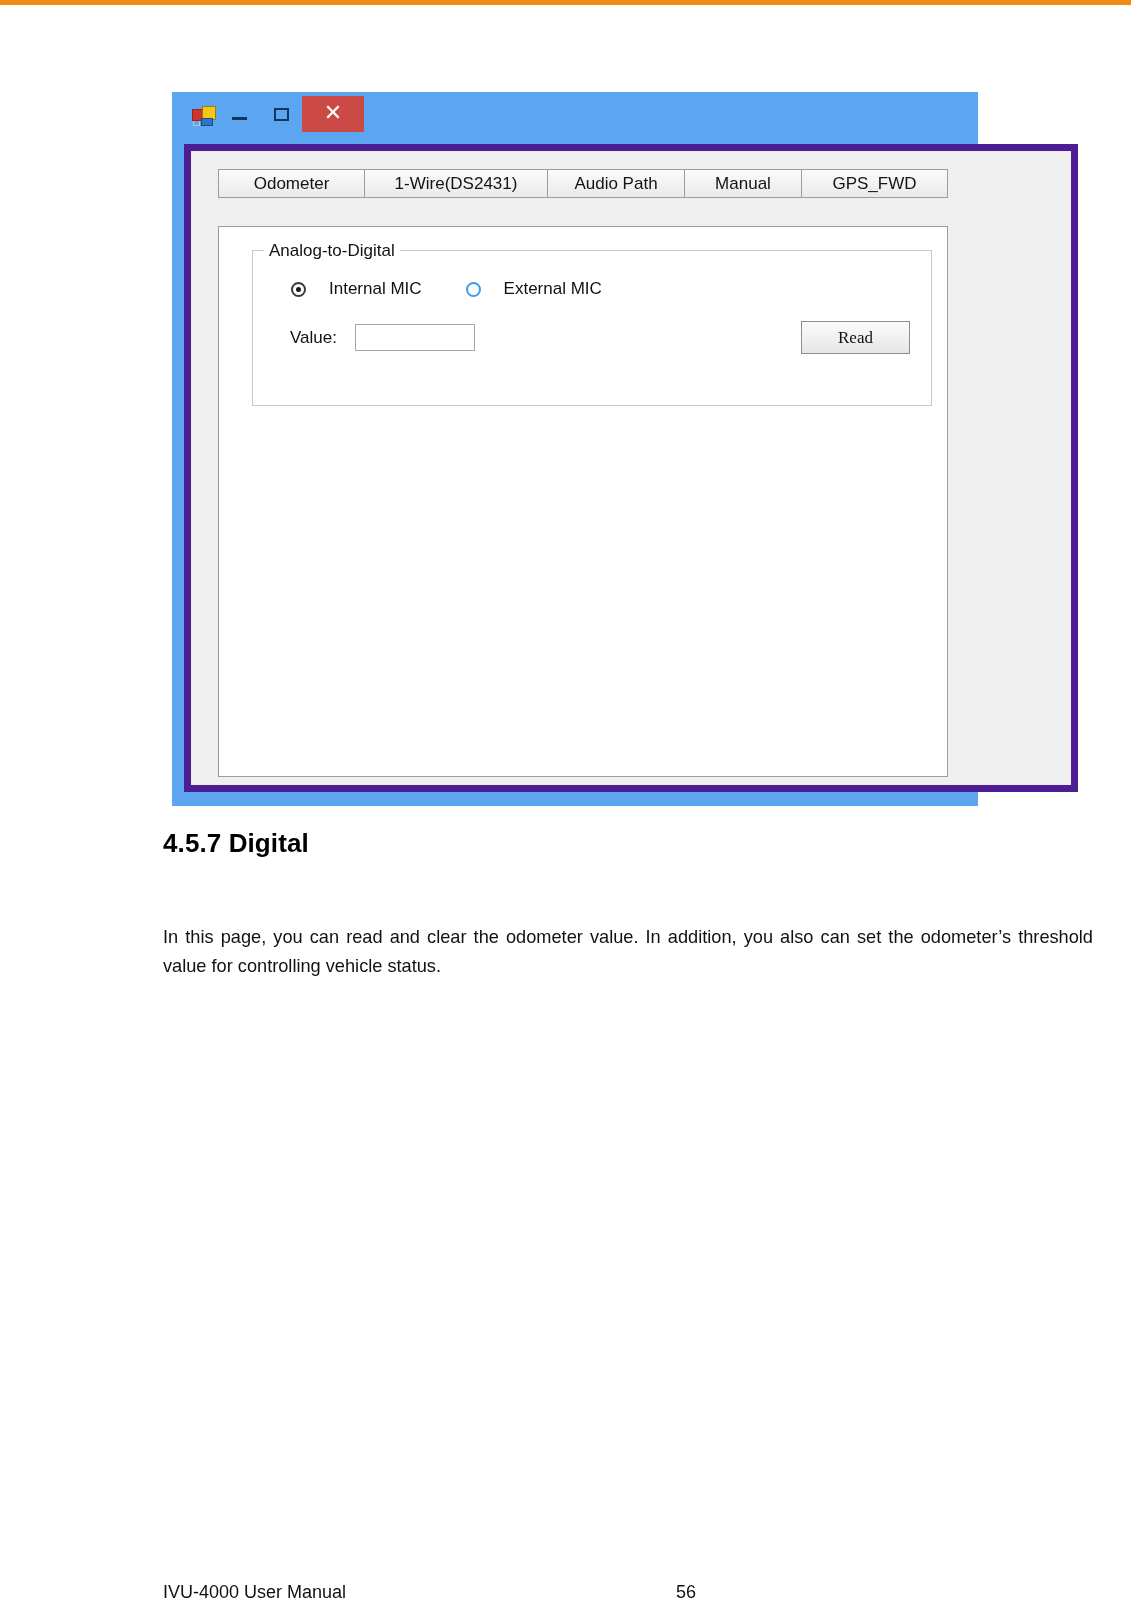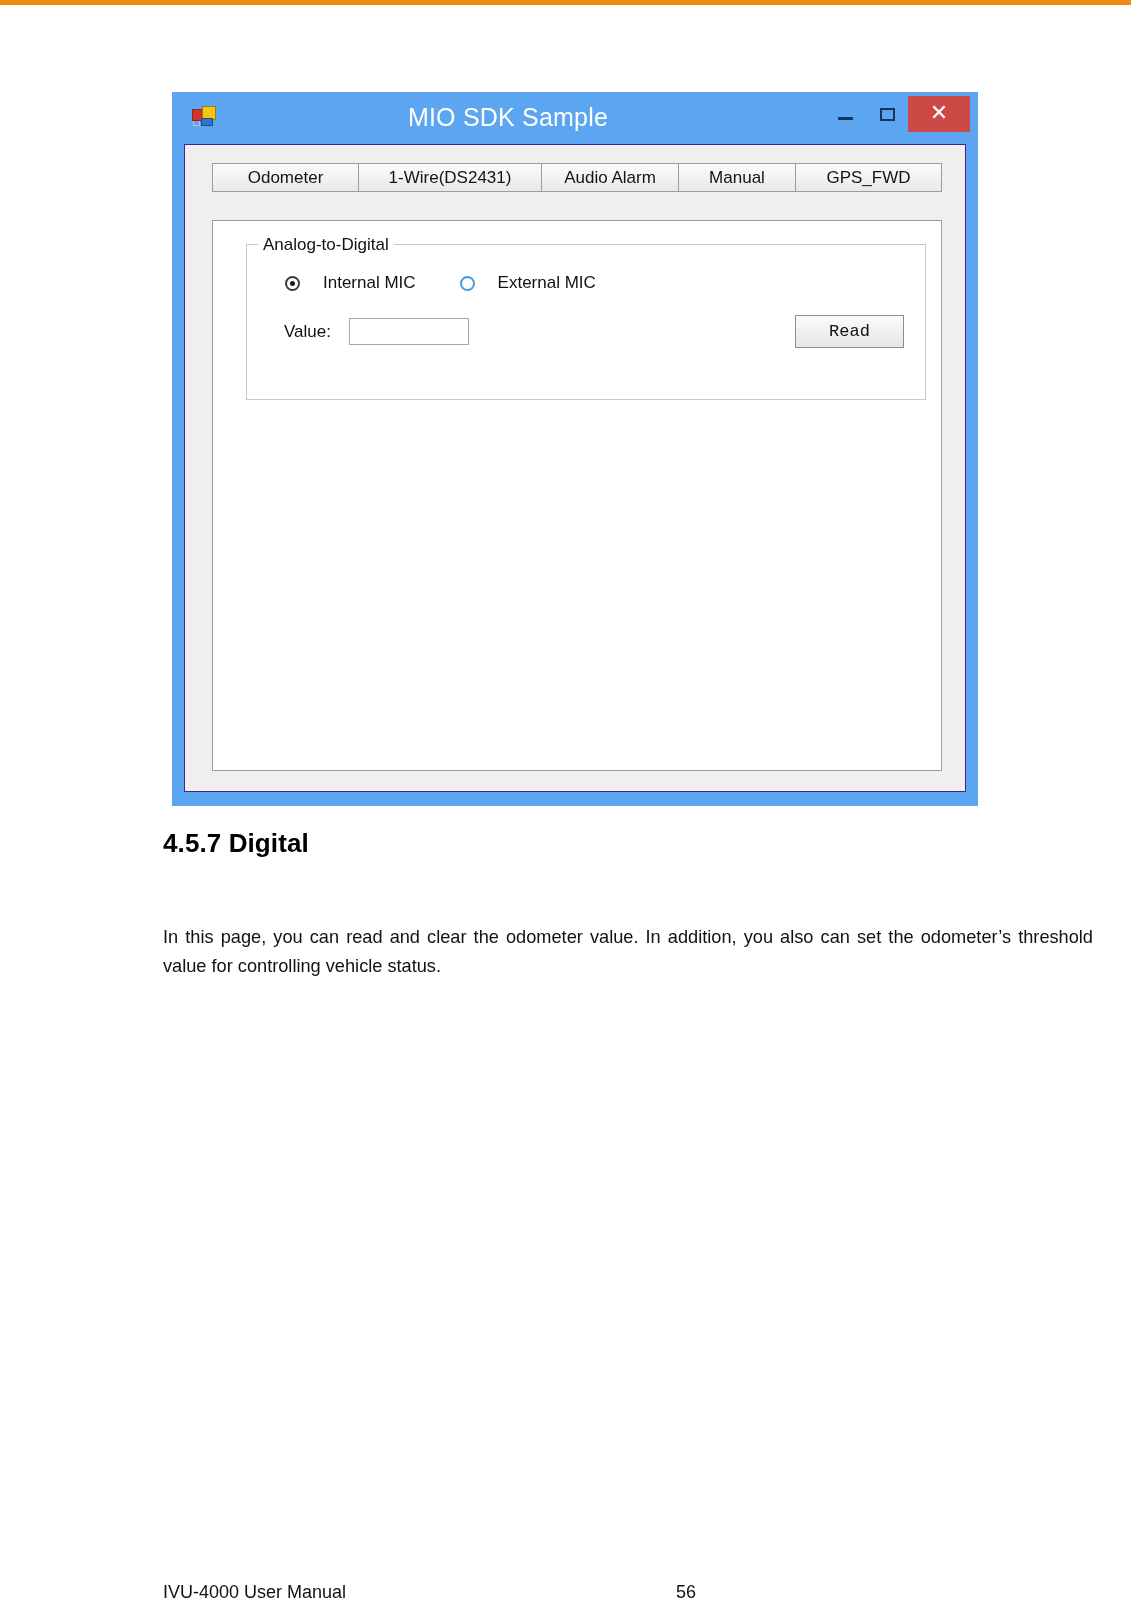--- a/index.html
+++ b/index.html
@@ -133,24 +133,24 @@
     font-size: 22px;
     line-height: 1;
   }
   .win-btn.close .glyph { display:block; margin-top:-2px; }
 
   
   .client {
     position: absolute;
     left: 12px;
     top: 52px;
-    width: 782px;
+    width: 894px;
     height: 648px;
     background: #EFEFEF;
-    border: 1px solid #4c1d95;
+    border: 7px solid #4c1d95;
     box-sizing: border-box;
   }
 
   
   .tabctl {
     position: absolute;
     left: 27px;
     top: 18px;
     width: 730px;
     height: 608px;
@@ -302,21 +302,21 @@
     color: #111;
     outline: none;
   }
   .read-btn {
     margin-left: auto;
     width: 109px;
     height: 33px;
     background: linear-gradient(#fbfbfb, #e6e6e6);
     border: 1px solid #8d8d8d;
     box-sizing: border-box;
-    font-family: Liberation Mono, monospace;
+    font-family: Liberation Serif, serif;
     font-size: 17px;
     color: #111111;
     cursor: pointer;
   }
 
   
   .doc-heading {
     position: absolute;
     left: 163px;
     top: 828px;
@@ -367,21 +367,20 @@
 <div class="figure">
   <div class="win-frame">
 
     <div class="title-bar">
       <div class="app-icon">
         <span class="sq sq-ghost"></span>
         <span class="sq sq-red"></span>
         <span class="sq sq-yellow"></span>
         <span class="sq sq-blue"></span>
       </div>
-      <div class="win-title">MIO SDK Sample</div>
       <div class="win-buttons">
         <div class="win-btn min">
             <span class="glyph"></span>
           </div>
         <div class="win-btn max">
             <span class="glyph"></span>
           </div>
         <div class="win-btn close">
             <span class="glyph">✕</span>
           </div>
@@ -393,21 +392,21 @@
 
         <div class="tab-strip">
           <div class="tab-row row-top">
             <div class="tab" style="width:146px">
                 <span>Odometer</span>
               </div>
             <div class="tab" style="width:183px">
                 <span>1-Wire(DS2431)</span>
               </div>
             <div class="tab" style="width:137px">
-                <span>Audio Alarm</span>
+                <span>Audio Path</span>
               </div>
             <div class="tab" style="width:117px">
                 <span>Manual</span>
               </div>
             <div class="tab" style="width:147px">
                 <span>GPS_FWD</span>
               </div>
           </div>
         </div>
 

